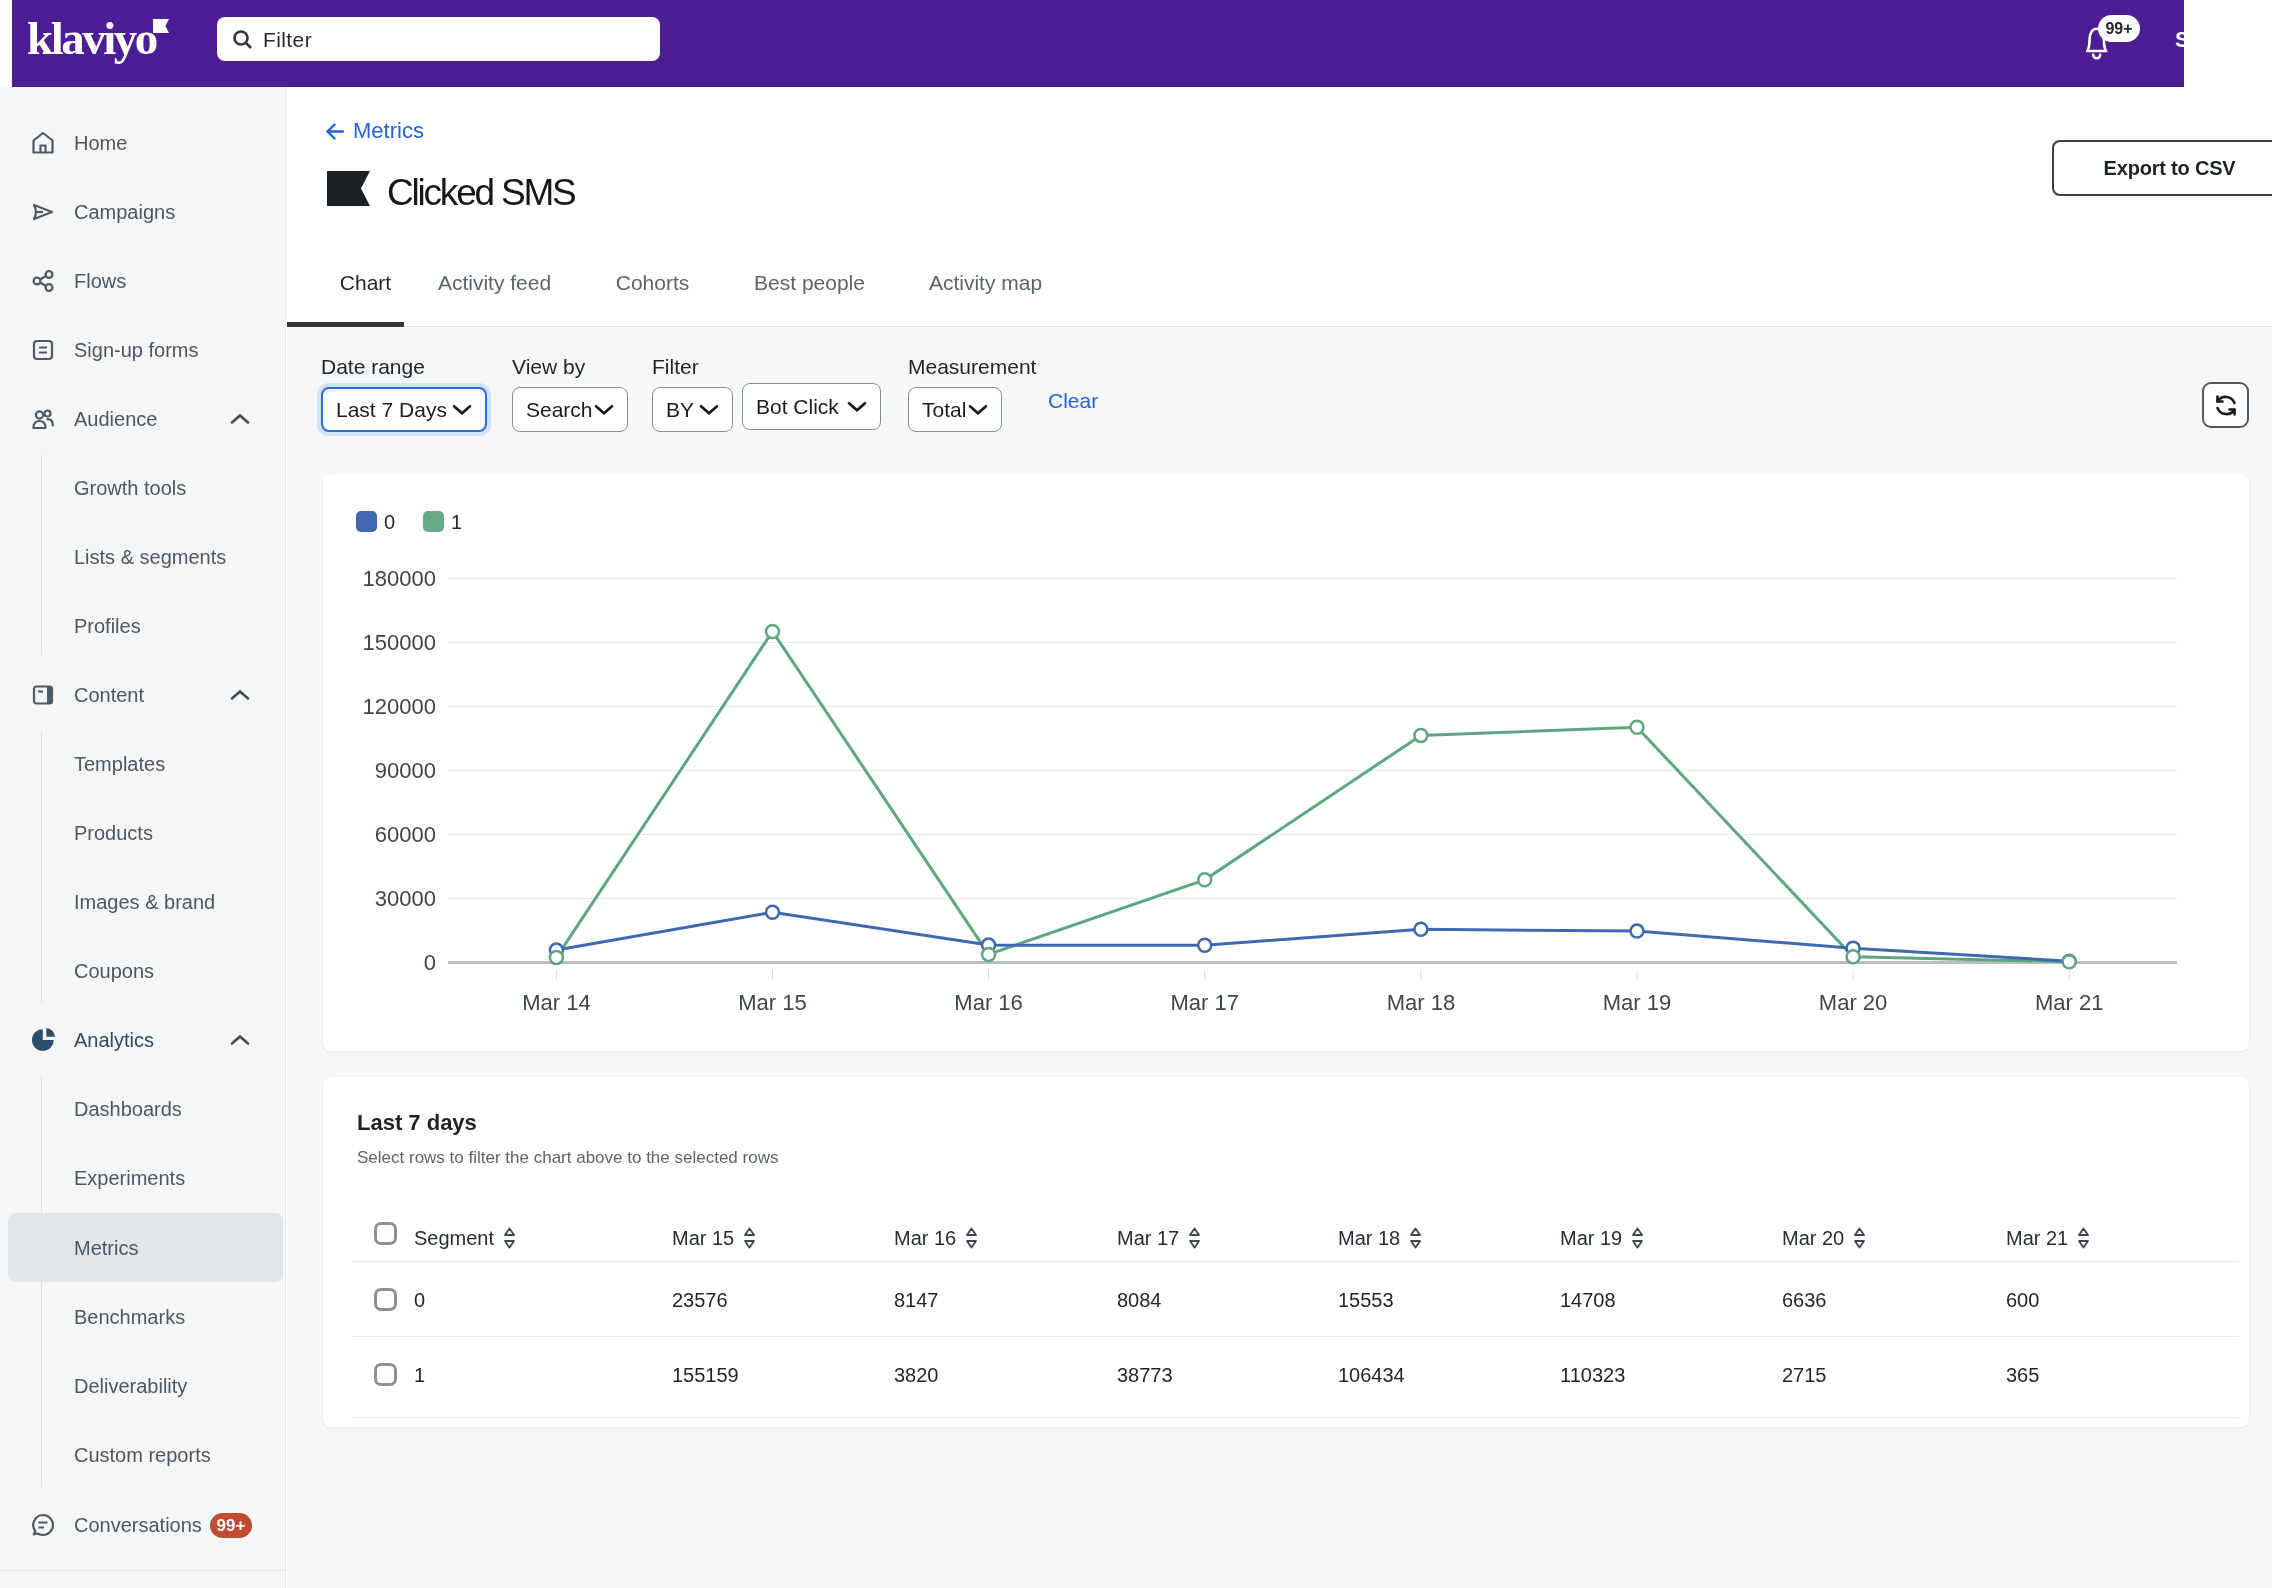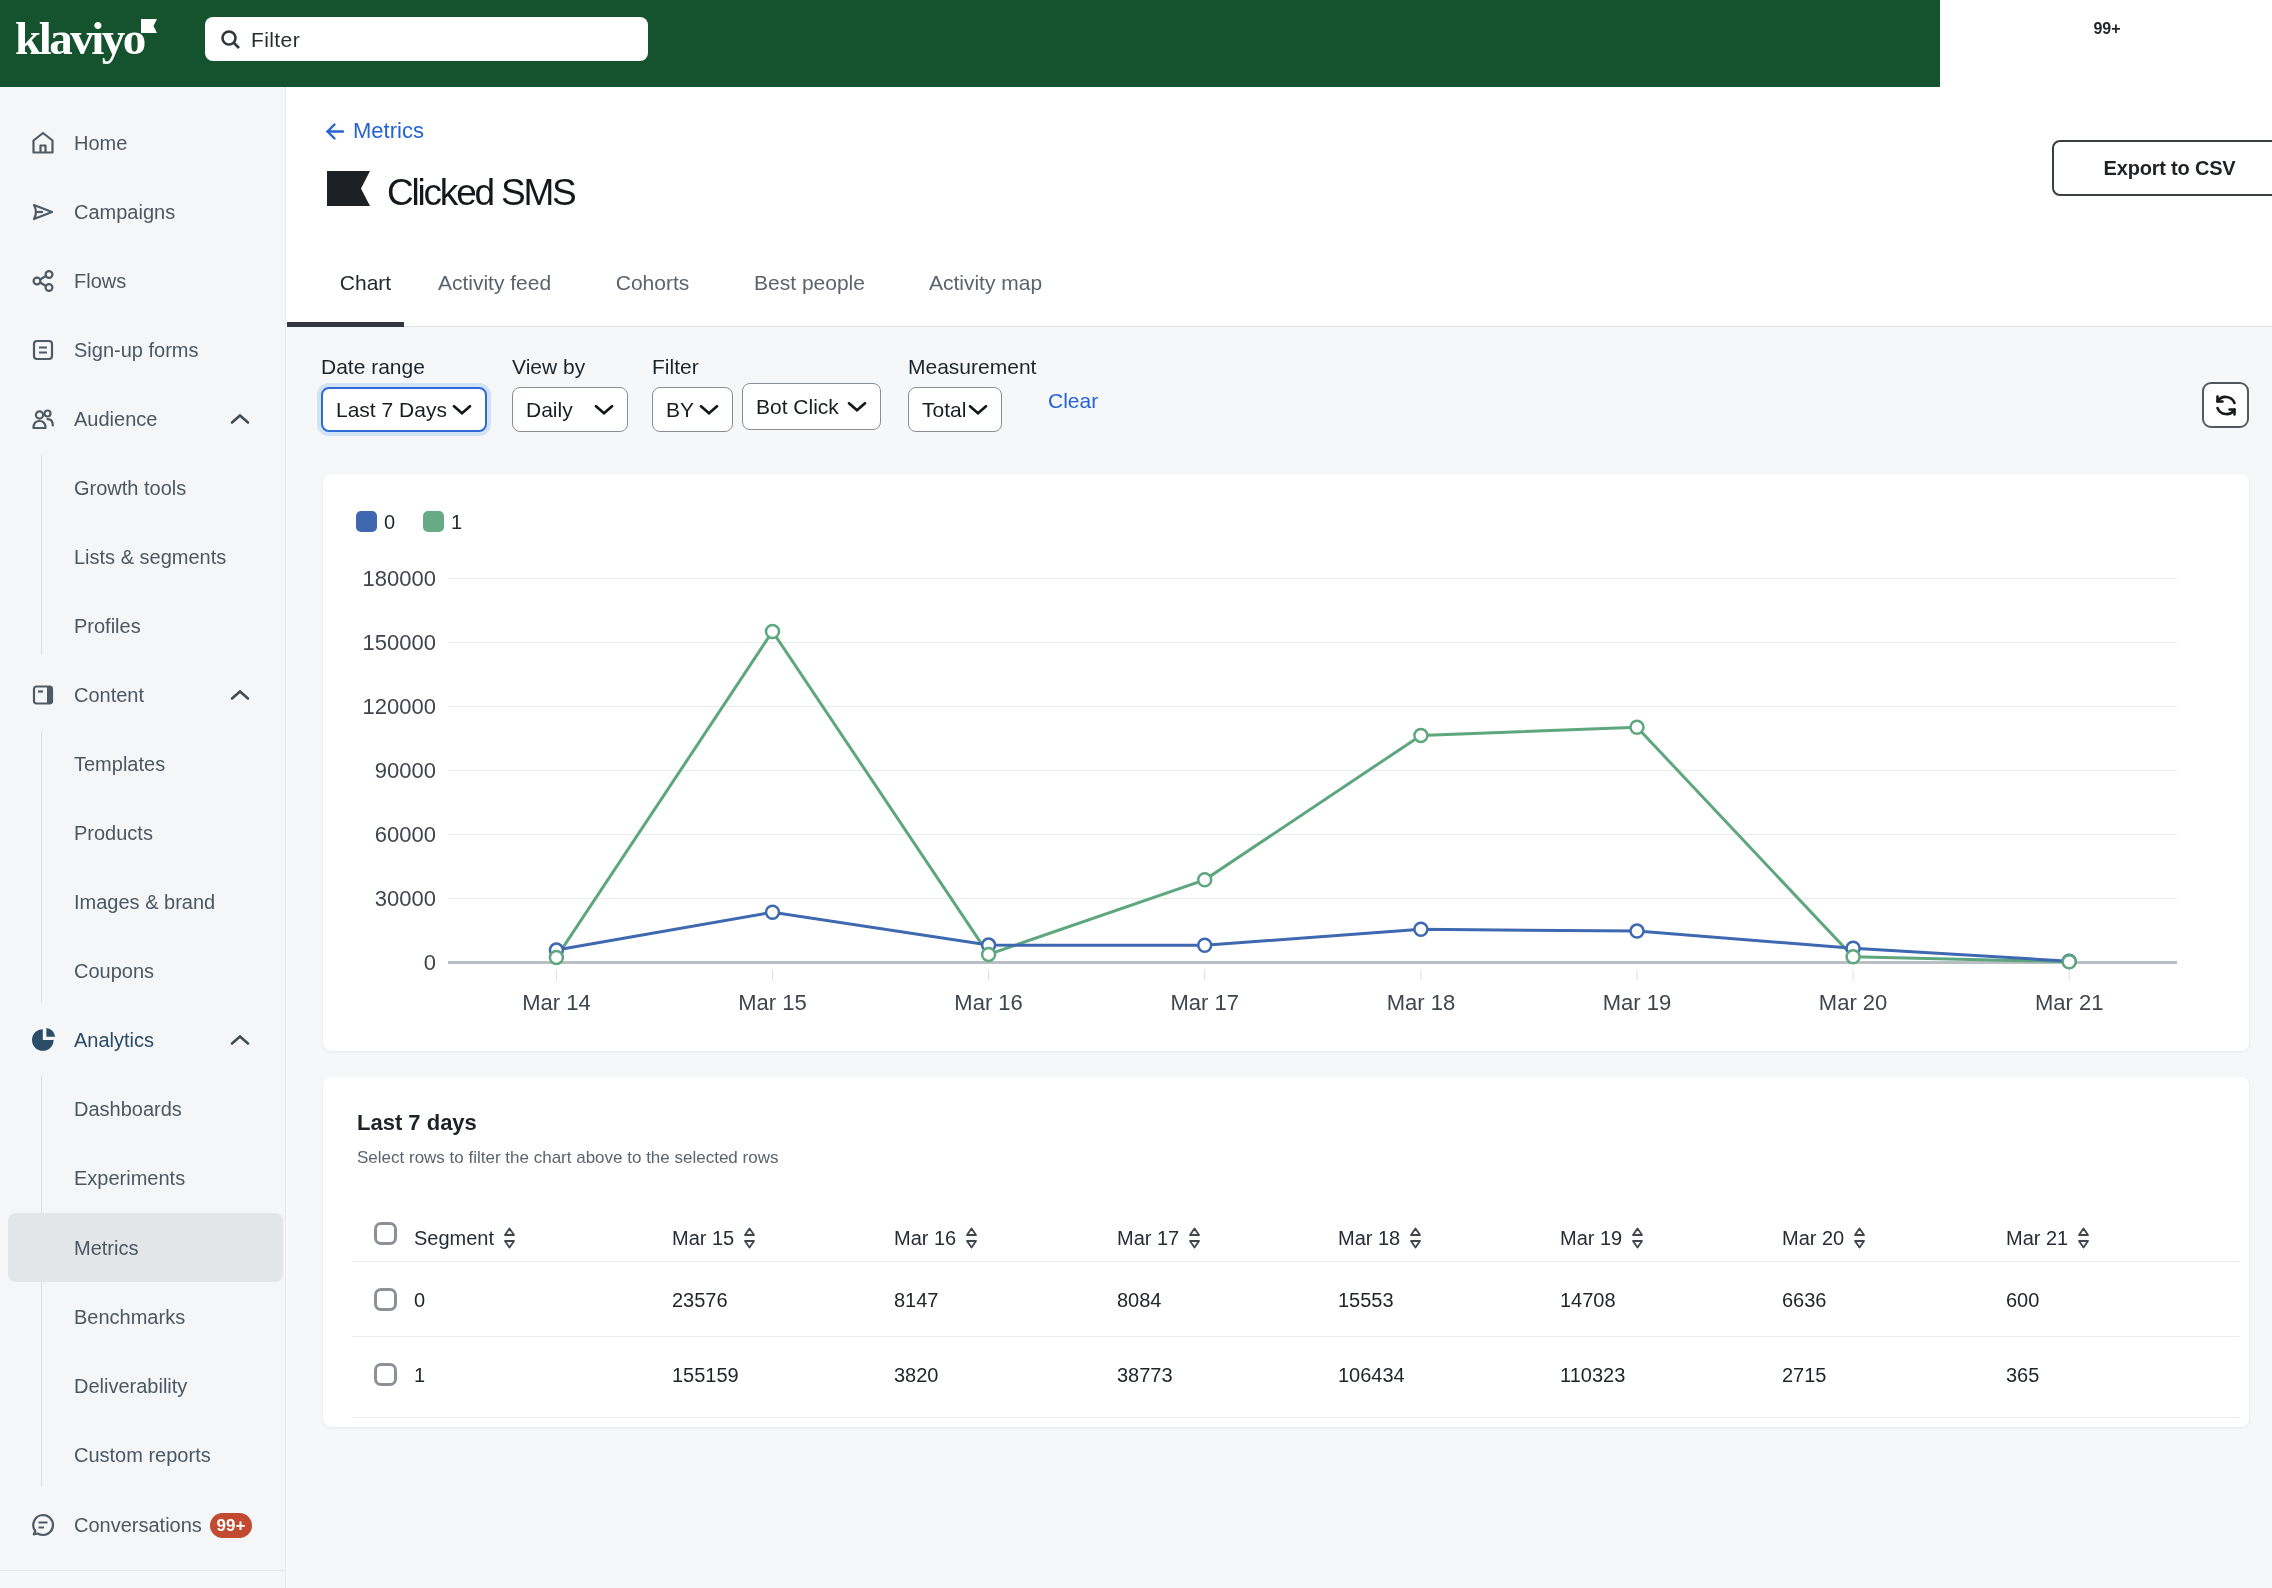--- a/index.html
+++ b/index.html
@@ -1,20 +1,20 @@
 <!DOCTYPE html>
 <html><head>
 <meta charset="utf-8">
 <style>
 * { margin:0; padding:0; box-sizing:border-box; }
 html,body { width:2272px; height:1588px; }
 body { position:relative; font-family:"Liberation Sans", sans-serif; background:#fff; overflow:hidden; }
 
 
-#header { position:absolute; left:0; top:0; width:1940px; height:87px; background:#14532d; }
+#header { position:absolute; left:12px; top:0; width:2172px; height:87px; background:#4c1d95; }
 #logo { position:absolute; left:15px; top:11px; color:#fff; font-family:"Liberation Serif", serif; font-size:47px; font-weight:700; letter-spacing:-2.5px; }
 #logoflag { position:absolute; left:141px; top:19px; width:16px; height:14px; background:#fff; clip-path:polygon(0 0,100% 0,78% 50%,100% 100%,0 100%); }
 #searchbox { position:absolute; left:205px; top:17px; width:443px; height:44px; background:#fff; border-radius:8px; }
 #searchtxt { position:absolute; left:46px; top:11px; font-size:21px; color:#272c31; letter-spacing:0.4px; }
 #supporttxt { position:absolute; left:2163px; top:27px; font-size:22px; font-weight:700; color:#fff; }
 #bellbadge { position:absolute; left:2086px; top:15px; width:42px; height:27px; background:#fff; border-radius:14px; text-align:center; font-size:16px; font-weight:700; color:#232428; line-height:27px; z-index:2;}
 
 
 #sidebar { position:absolute; left:0; top:87px; width:286px; height:1501px; background:#f4f6f7; border-right:1px solid #e4e7e9; }
 .nav-item { position:absolute; left:0; width:286px; height:69px; }
@@ -231,21 +231,21 @@
 <div class="flabel" style="left:652px;">Filter</div>
 <div class="flabel" style="left:908px;">Measurement</div>
 
 <div class="fselect" id="sel-range">
     <span class="txt">Last 7 Days</span>
     <svg width="20" height="11" viewBox="0 0 20 11" fill="none" stroke="#14181c" stroke-width="2.7" stroke-linecap="round">
       <path d="M2 1.8 L10 8.8 L18 1.8"></path>
     </svg>
   </div>
 <div class="fselect" id="sel-daily">
-    <span class="txt">Daily</span>
+    <span class="txt">Search</span>
     <svg width="20" height="11" viewBox="0 0 20 11" fill="none" stroke="#14181c" stroke-width="2.7" stroke-linecap="round">
       <path d="M2 1.8 L10 8.8 L18 1.8"></path>
     </svg>
   </div>
 <div class="fselect" id="sel-by">
     <span class="txt">BY</span>
     <svg width="20" height="11" viewBox="0 0 20 11" fill="none" stroke="#14181c" stroke-width="2.7" stroke-linecap="round">
       <path d="M2 1.8 L10 8.8 L18 1.8"></path>
     </svg>
   </div>

